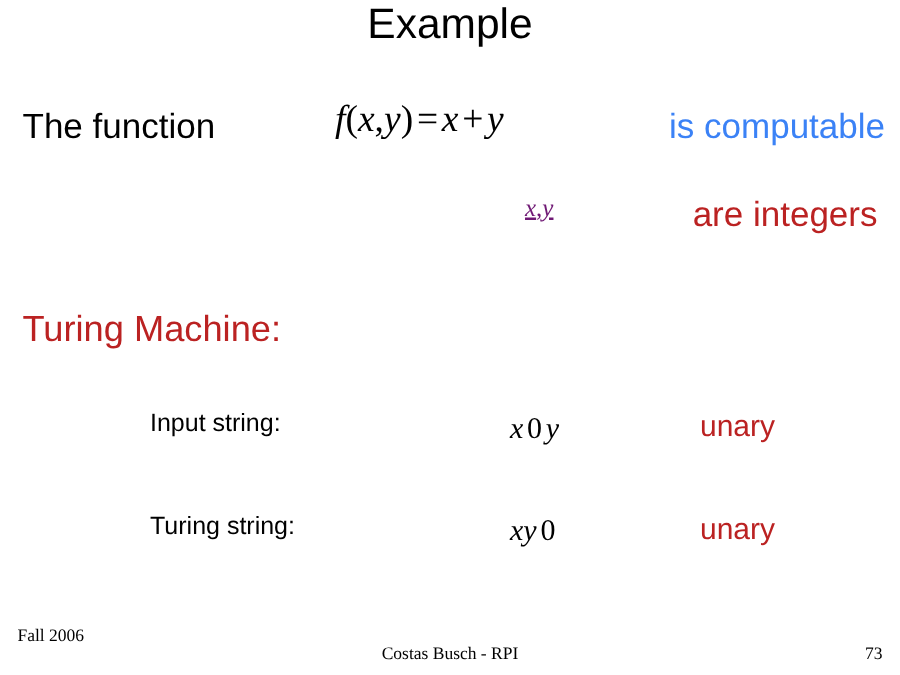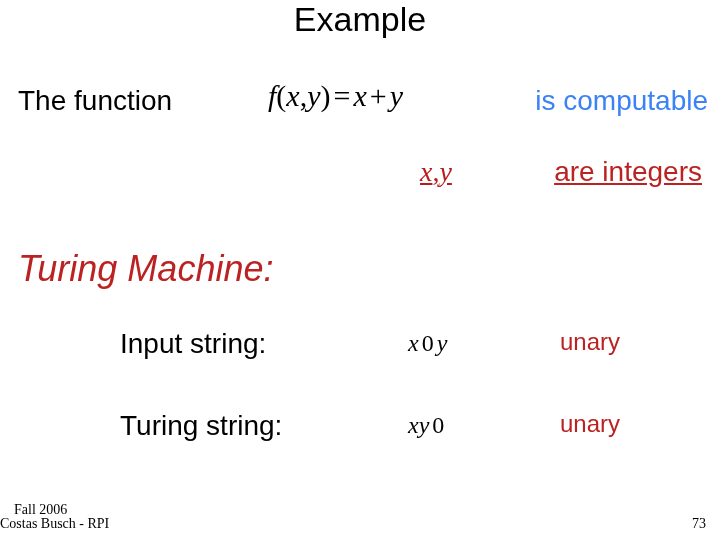--- a/index.html
+++ b/index.html
@@ -51,52 +51,50 @@
   .line2 {
     position: absolute;
     top: 150px;
     width: 720px;
   }
   .xy {
     position: absolute;
     left: 420px;
     top: 6px;
     font-family: "Times New Roman", Times, serif;
-    font-size: 28px;
+    font-size: 20px;
     font-style: italic;
-    color: #b91c1c;
+    color: #701a75;
     text-decoration: underline;
   }
   .xy .comma { font-style: normal; }
   .are-integers {
     position: absolute;
     right: 18px;
     top: 6px;
     font-size: 28px;
     color: #b22;
-    text-decoration: underline;
   }
   .tm-heading {
     position: absolute;
     left: 18px;
     top: 248px;
-    font-size: 36px;
+    font-size: 29px;
     color: #b22;
-    font-style: italic;
   }
   .row {
     position: absolute;
     width: 720px;
   }
   .row-input { top: 328px; }
   .row-output { top: 410px; }
   .label {
     position: absolute;
     left: 120px;
-    font-size: 28px;
+    font-size: 20px;
     color: #000;
   }
   .expr {
     position: absolute;
     left: 408px;
     top: 2px;
     font-family: "Times New Roman", Times, serif;
     font-size: 24px;
     font-style: italic;
     color: #000;
@@ -110,21 +108,21 @@
   }
   .footer {
     position: absolute;
     bottom: 8px;
     width: 720px;
     font-family: "Times New Roman", Times, serif;
     font-size: 14px;
     color: #000;
   }
   .footer-left { position: absolute; left: 14px; bottom: 14px; }
-  .footer-center { position: absolute; left: 0; right: 0; text-align: left; bottom: 0; }
+  .footer-center { position: absolute; left: 0; right: 0; text-align: center; bottom: 0; }
   .footer-right { position: absolute; right: 14px; bottom: 0; }
 </style>
 </head>
 <body>
 
 <div class="title">Example</div>
 
 <div class="line1">
   <span class="the-function">The function</span>
   <span class="formula">

